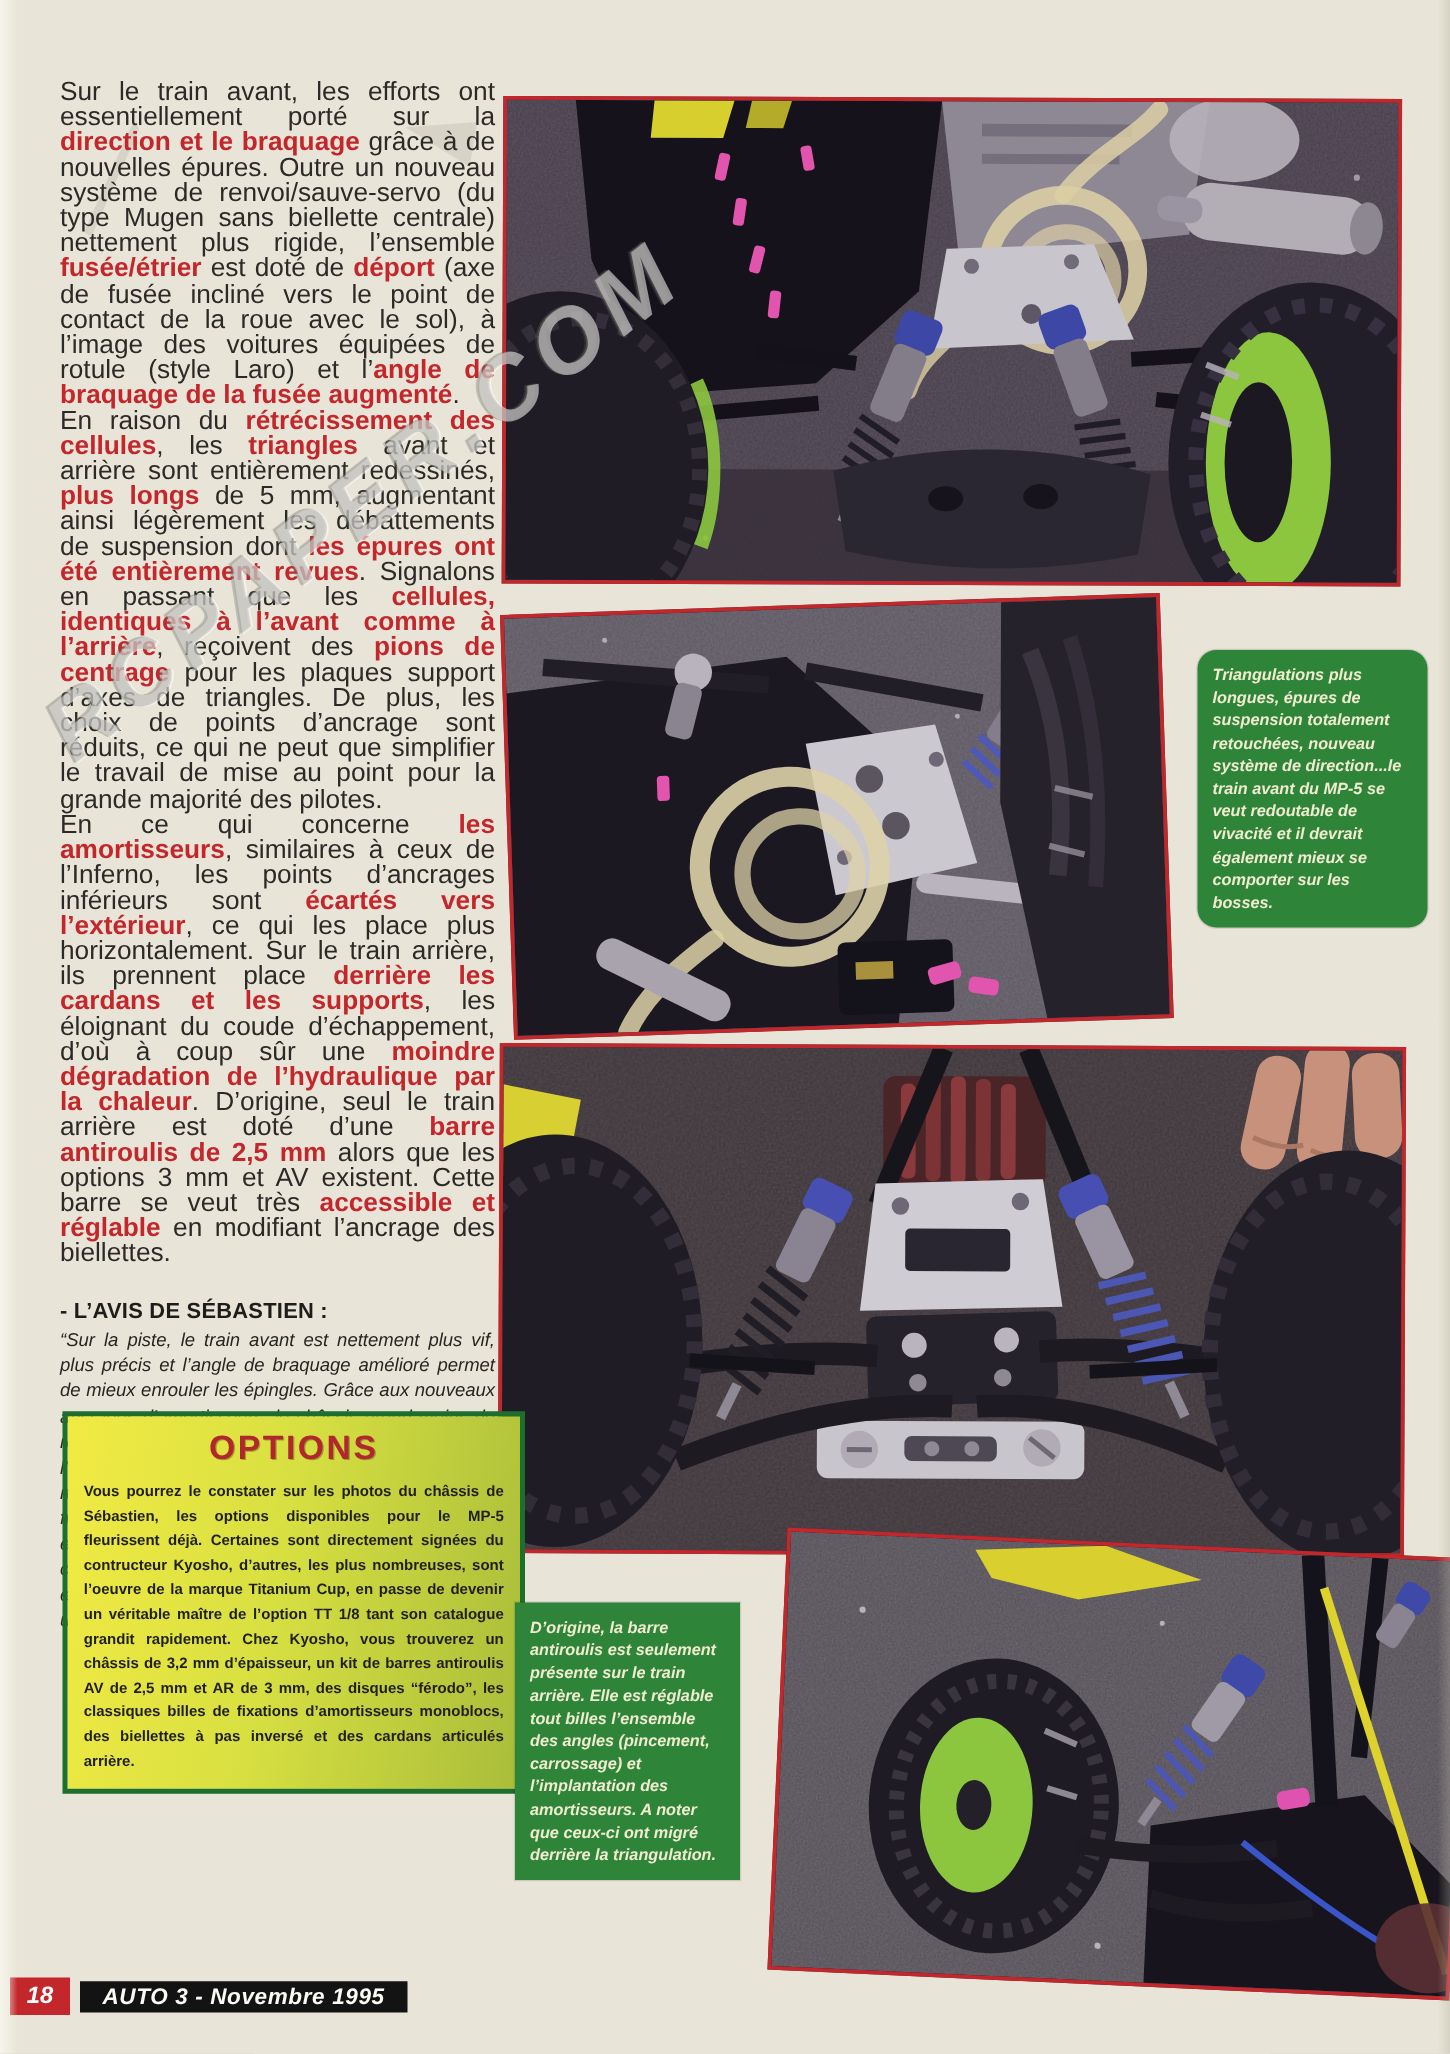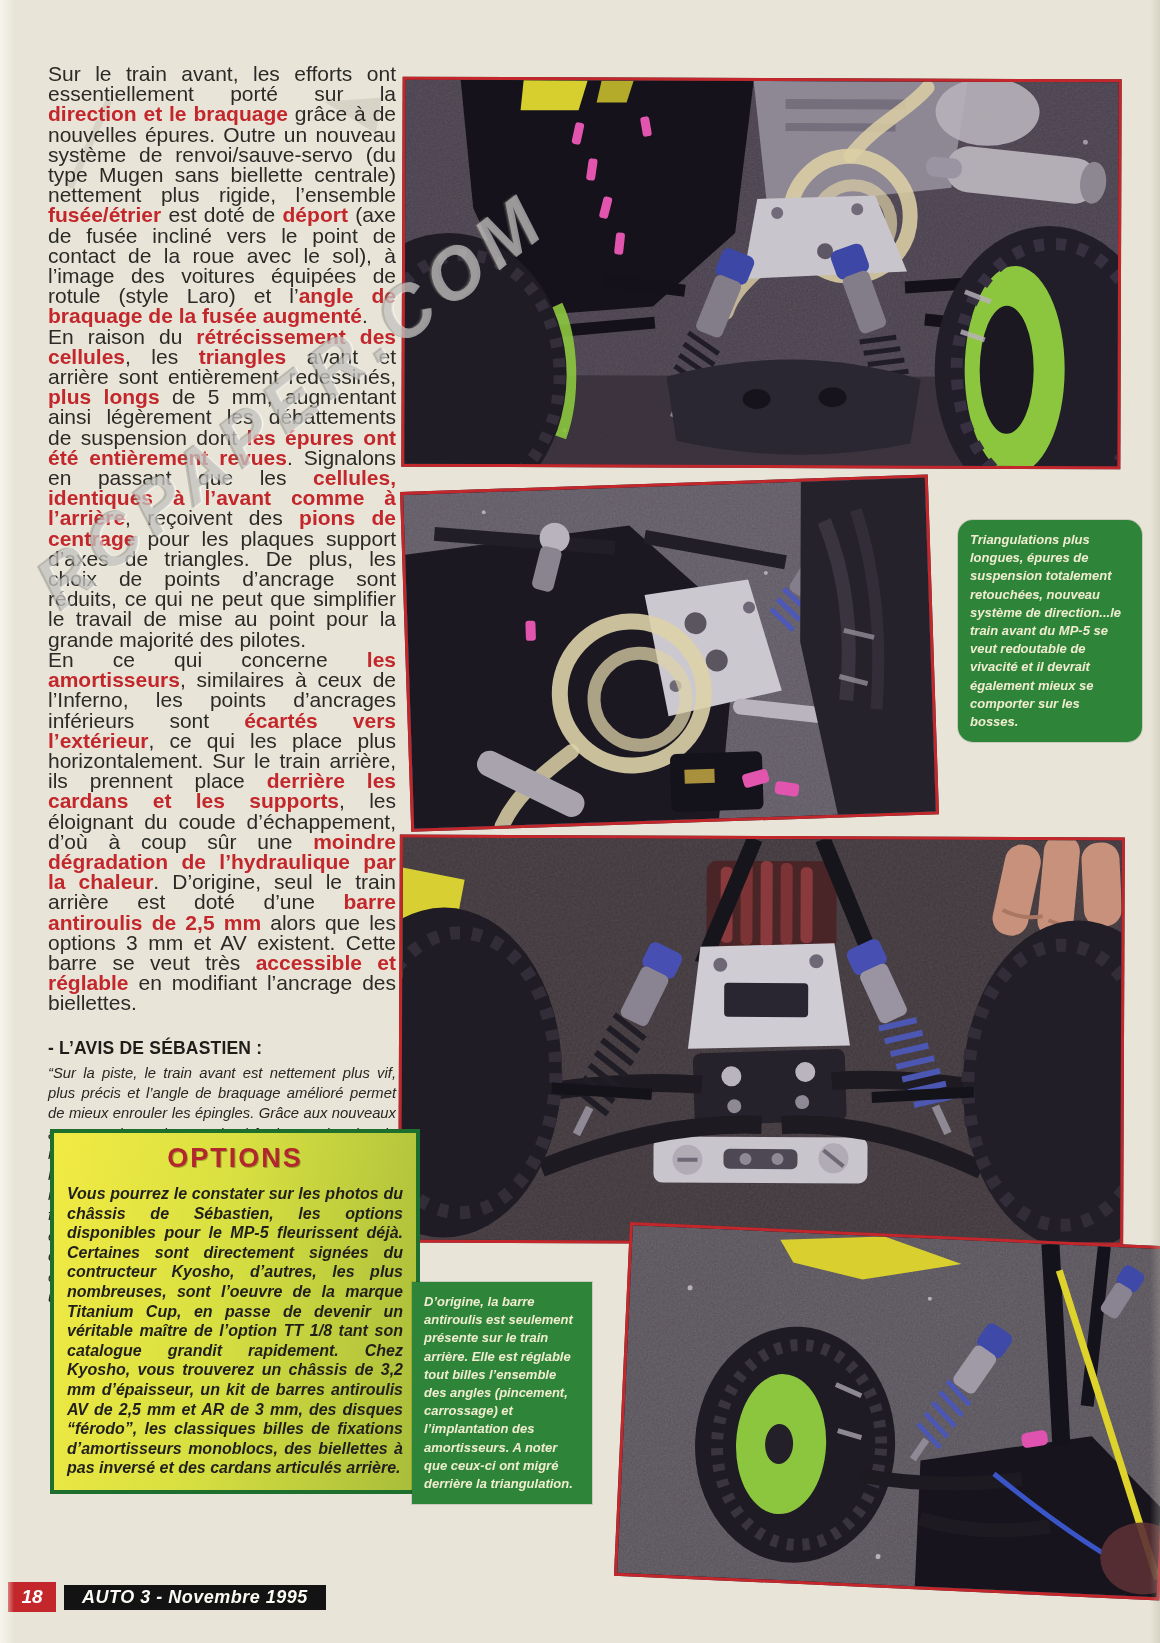--- a/index.html
+++ b/index.html
@@ -46,22 +46,22 @@
         padding:11px 12px;box-shadow:0 0 0 1px rgba(0,0,0,.12);}
   #caption-right{left:958px;top:520px;width:160px;border-radius:15px;}
   #caption-bottom{left:412px;top:1282px;width:156px;}
 
   
   #options{position:absolute;left:50px;top:1088px;width:336px;z-index:5;
         border:4px solid #1e6f2e;padding:6px 13px 12px 13px;
         background:linear-gradient(100deg,#f2ea43 0%,#d8e041 45%,#a9bd3a 100%);margin-top:41px;}
   #options-title{margin:4px 0 10px 0;text-align:center;font-size:27px;font-weight:800;
         letter-spacing:2px;color:#b2272e;text-shadow:1px 1px 0 rgba(60,40,10,.35);}
-  #options-text{margin:0;font-size:16px;line-height:19.6px;font-weight:700;
-        text-align:justify;color:#201f1b;font-style:italic;}
+  #options-text{margin:0;font-size:12px;line-height:19.6px;font-weight:700;
+        text-align:justify;color:#201f1b;}
 
   
   #footer{position:absolute;left:0;top:1580px;width:100%;height:40px;z-index:10;}
   #pagenum{position:absolute;left:8px;top:2px;width:48px;height:30px;background:#c3272b;
         color:#fff;font-size:19px;font-weight:800;font-style:italic;
         display:flex;align-items:center;justify-content:center;}
   #issue{position:absolute;left:64px;top:5px;height:25px;background:#131313;color:#fbfaf4;
         font-size:18px;font-weight:800;font-style:italic;letter-spacing:.5px;
         display:flex;align-items:center;padding:0 18px;}
 </style>

